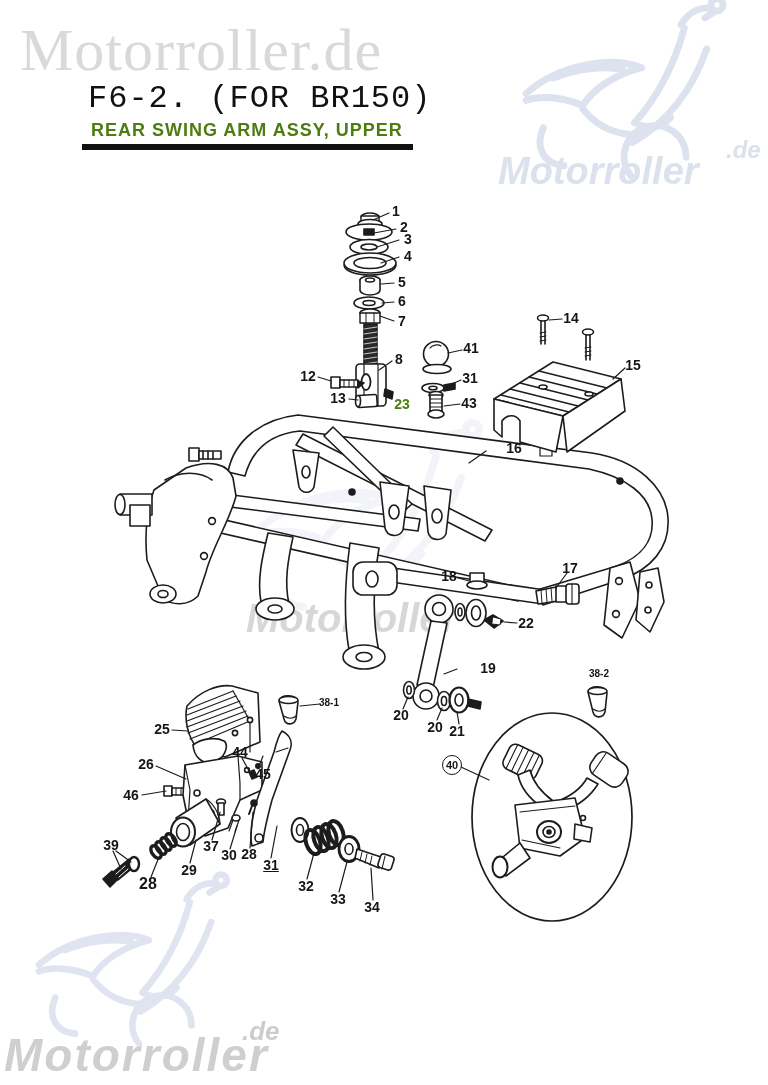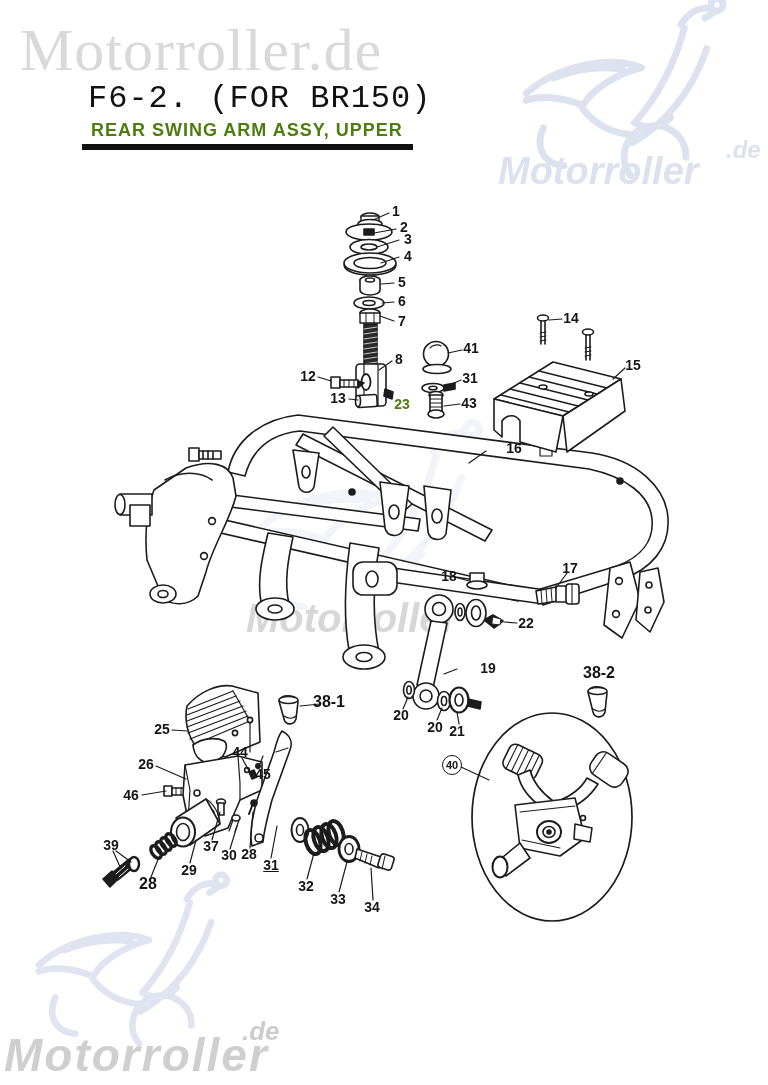--- a/index.html
+++ b/index.html
@@ -20,21 +20,21 @@
   .hdr-code{position:absolute;z-index:2;left:88px;top:80px;font-family:"Liberation Mono",monospace;font-size:32px;color:#111;letter-spacing:1px;}
   .hdr-title{position:absolute;z-index:2;left:91px;top:120px;font-size:18px;font-weight:700;color:#4d7c0f;letter-spacing:1px;}
   .hdr-rule{position:absolute;z-index:2;left:82px;top:144px;width:331px;height:6px;background:#111;}
   
   #draw{position:absolute;left:0;top:0;z-index:1;}
   
   .plabel{
     position:absolute;z-index:3;transform:translate(-50%,-50%);
     font-size:14px;font-weight:700;color:#151515;white-space:nowrap;
   }
-  .plabel.small{font-size:16px;}
+  .plabel.small{font-size:10px;}
   .plabel.big{font-size:16px;}
   .plabel.faint{color:#4d7c0f;font-weight:700;}
   .plabel.circled{
     width:18px;height:18px;border:1.6px solid #151515;border-radius:50%;
     font-size:11px;line-height:18px;text-align:center;background:#fff;
   }
 </style>
 </head>
 <body>
 

